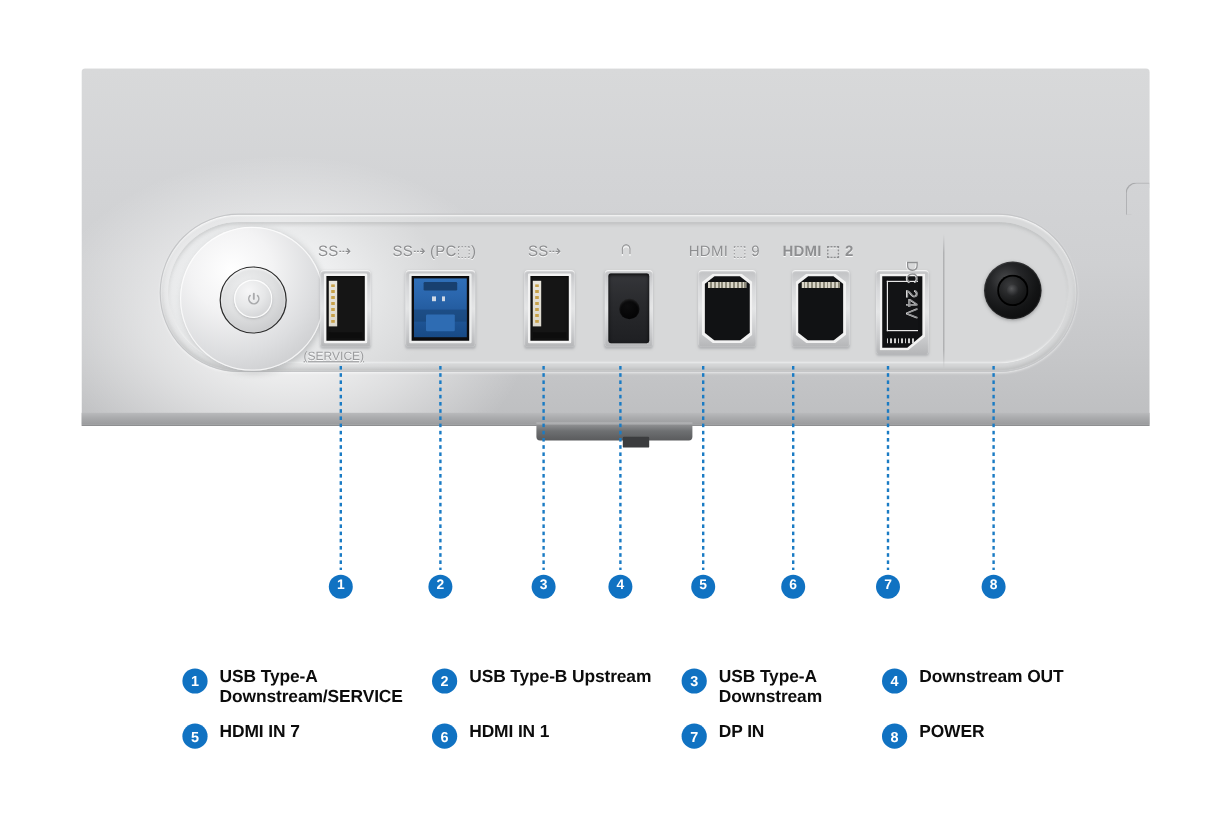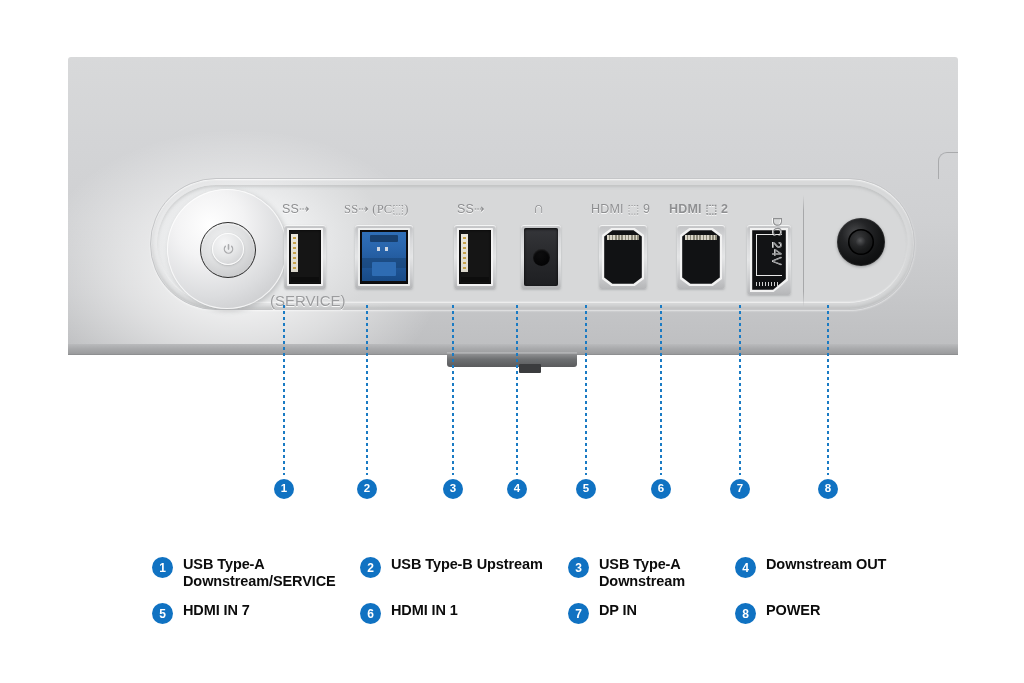--- a/index.html
+++ b/index.html
@@ -22,21 +22,21 @@
   }
   
   #right-notch{
     position:absolute;left:938px;top:152px;width:19px;height:26px;
     border-left:1.3px solid #a9aaac;border-top:1.3px solid #a9aaac;
     border-top-left-radius:9px;
   }
 
   
   #port-panel{
-    position:absolute;left:150px;top:178px;width:765px;height:132px;
+    position:absolute;left:133px;top:178px;width:765px;height:132px;
     border-radius:66px;
     background:
       radial-gradient(ellipse 180px 120px at 90px 62px, #ffffff 0%, #f1f1f2 32%, #e2e3e4 60%, #d8d9da 100%),
       linear-gradient(180deg,#e9eaeb 0%, #e3e4e5 40%, #dadbdc 75%, #cfd0d1 100%);
     box-shadow:inset 0 1px 2px rgba(255,255,255,0.95),
                inset 0 -2px 4px rgba(120,122,124,0.35),
                0 1px 2px rgba(255,255,255,0.6);
     border:1px solid #c5c6c8;
     box-sizing:border-box;
   }
@@ -72,22 +72,23 @@
   #power-glyph{width:13px;height:13px;}
 
   
   .port-slot{position:absolute;}
   .plabel{
     position:absolute;white-space:nowrap;color:#8e8f91;font-size:12.5px;
     letter-spacing:.2px;font-family:"Liberation Sans",sans-serif;
     text-shadow:0 1px 0 rgba(255,255,255,0.85);
   }
   .sublabel{
-    position:absolute;white-space:nowrap;color:#9b9c9e;font-size:15px;
+    position:absolute;white-space:nowrap;color:#9b9c9e;font-size:10px;
     text-shadow:0 1px 0 rgba(255,255,255,0.85);
+    text-decoration:underline;
   }
 
   
   .cut-frame{
     position:absolute;border-radius:3px;
     background:linear-gradient(180deg,#c0c1c3 0%,#d6d7d9 22%,#e4e5e6 50%,#c9cacc 82%,#b5b6b8 100%);
     box-shadow:inset 0 1px 1px rgba(255,255,255,0.9), 0 1px 2px rgba(150,152,154,0.55);
     padding:3px;box-sizing:border-box;
   }
   .cut-inner{width:100%;height:100%;box-sizing:border-box;}
@@ -270,21 +271,21 @@
     <div class="plabel" style="left:125px;top:16px;">SS⇢</div>
     <div class="cut-frame port-slot" style="left:127px;top:40px;width:42px;height:64px;">
       <div class="cut-inner usba-inner">
         <div class="usba-tongue"></div>
         <div class="usba-pins"></div>
         <div class="usba-bot"></div>
       </div>
     </div>
     <div class="sublabel" style="left:113px;top:107px;">(SERVICE)</div>
 
-    <div class="plabel" style="left:187px;top:16px;font-family:Liberation Serif, serif;">SS⇢ (PC⬚)</div>
+    <div class="plabel" style="left:187px;top:16px;">SS⇢ (PC⬚)</div>
     <div class="cut-frame port-slot" style="left:198px;top:40px;width:58px;height:64px;">
       <div class="cut-inner usbb-inner">
         <div class="usbb-body">
           <div class="usbb-top"></div>
           <div class="usbb-dots"></div>
           <div class="usbb-notch"></div>
           <div class="usbb-foot"></div>
         </div>
       </div>
     </div>

